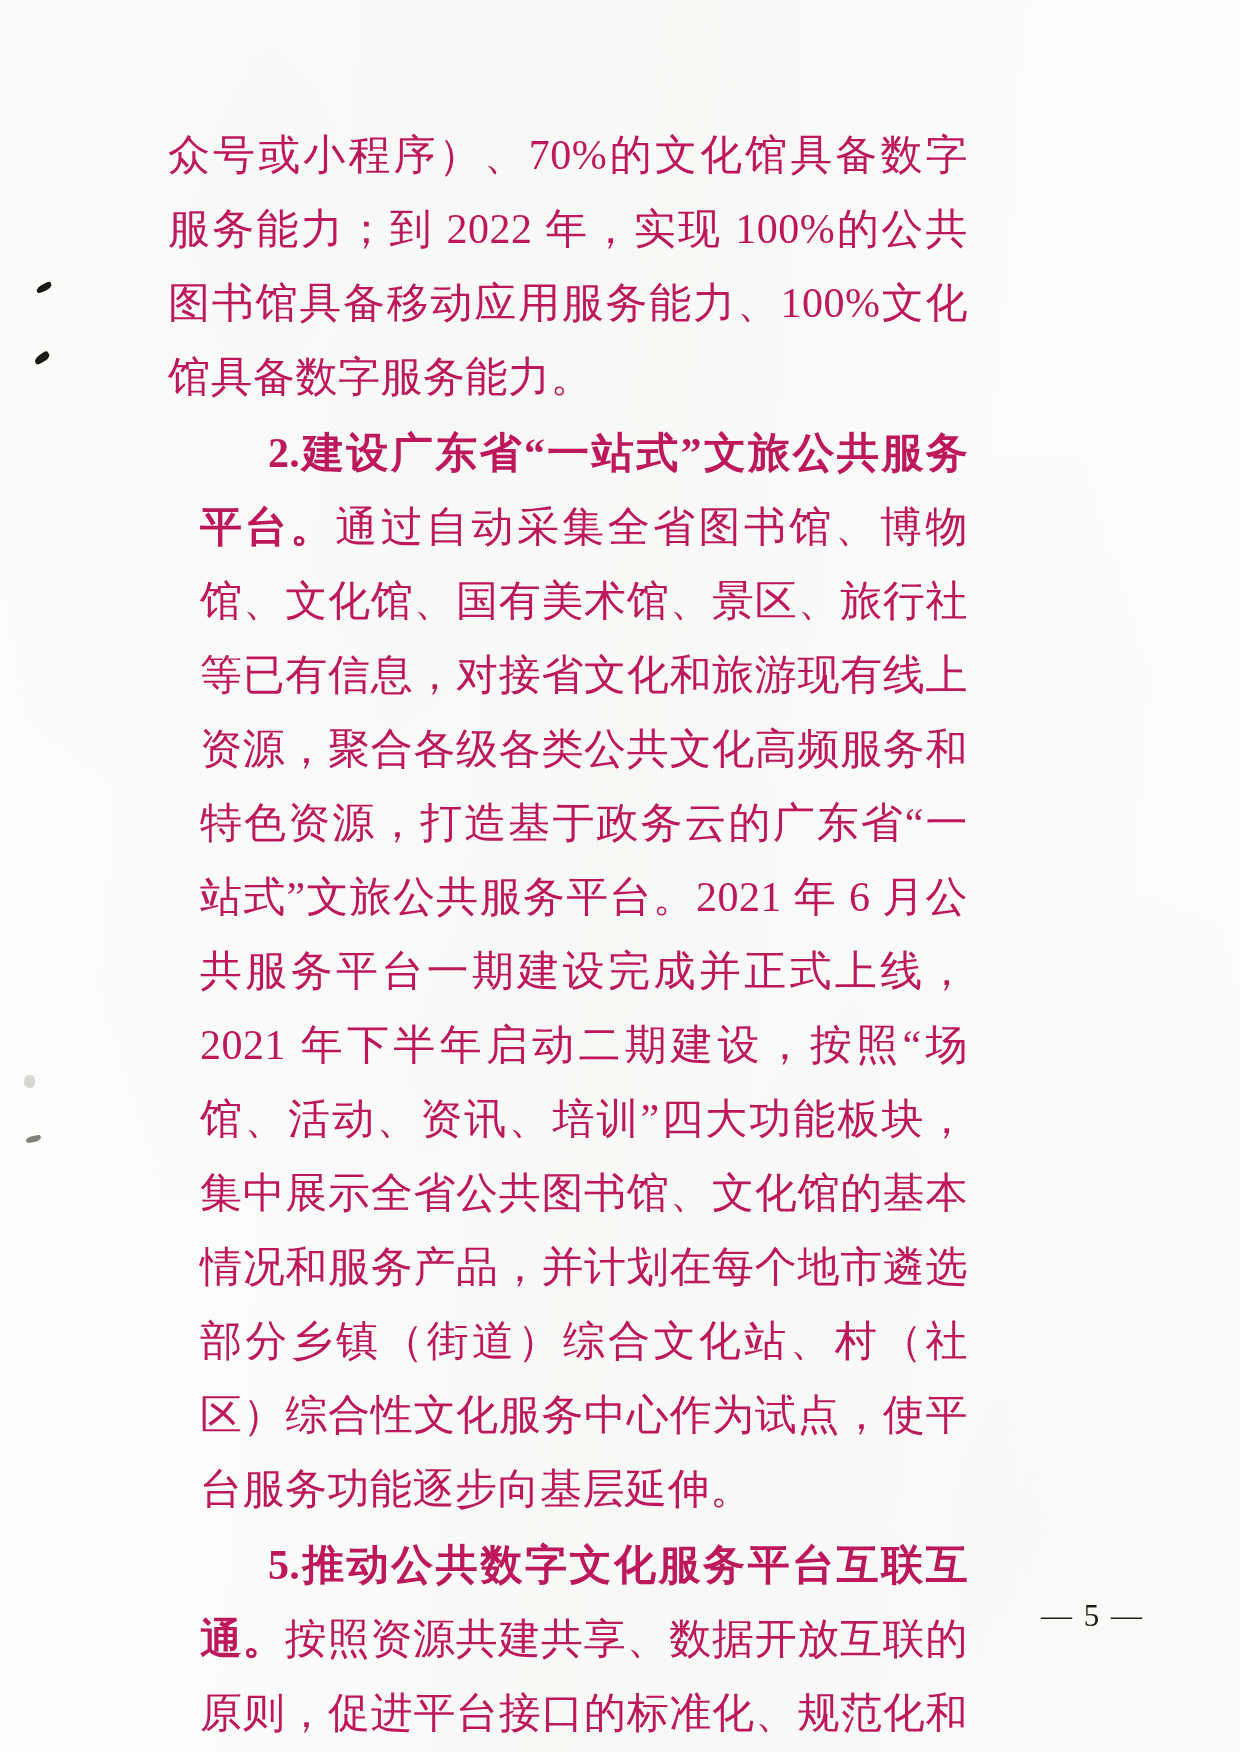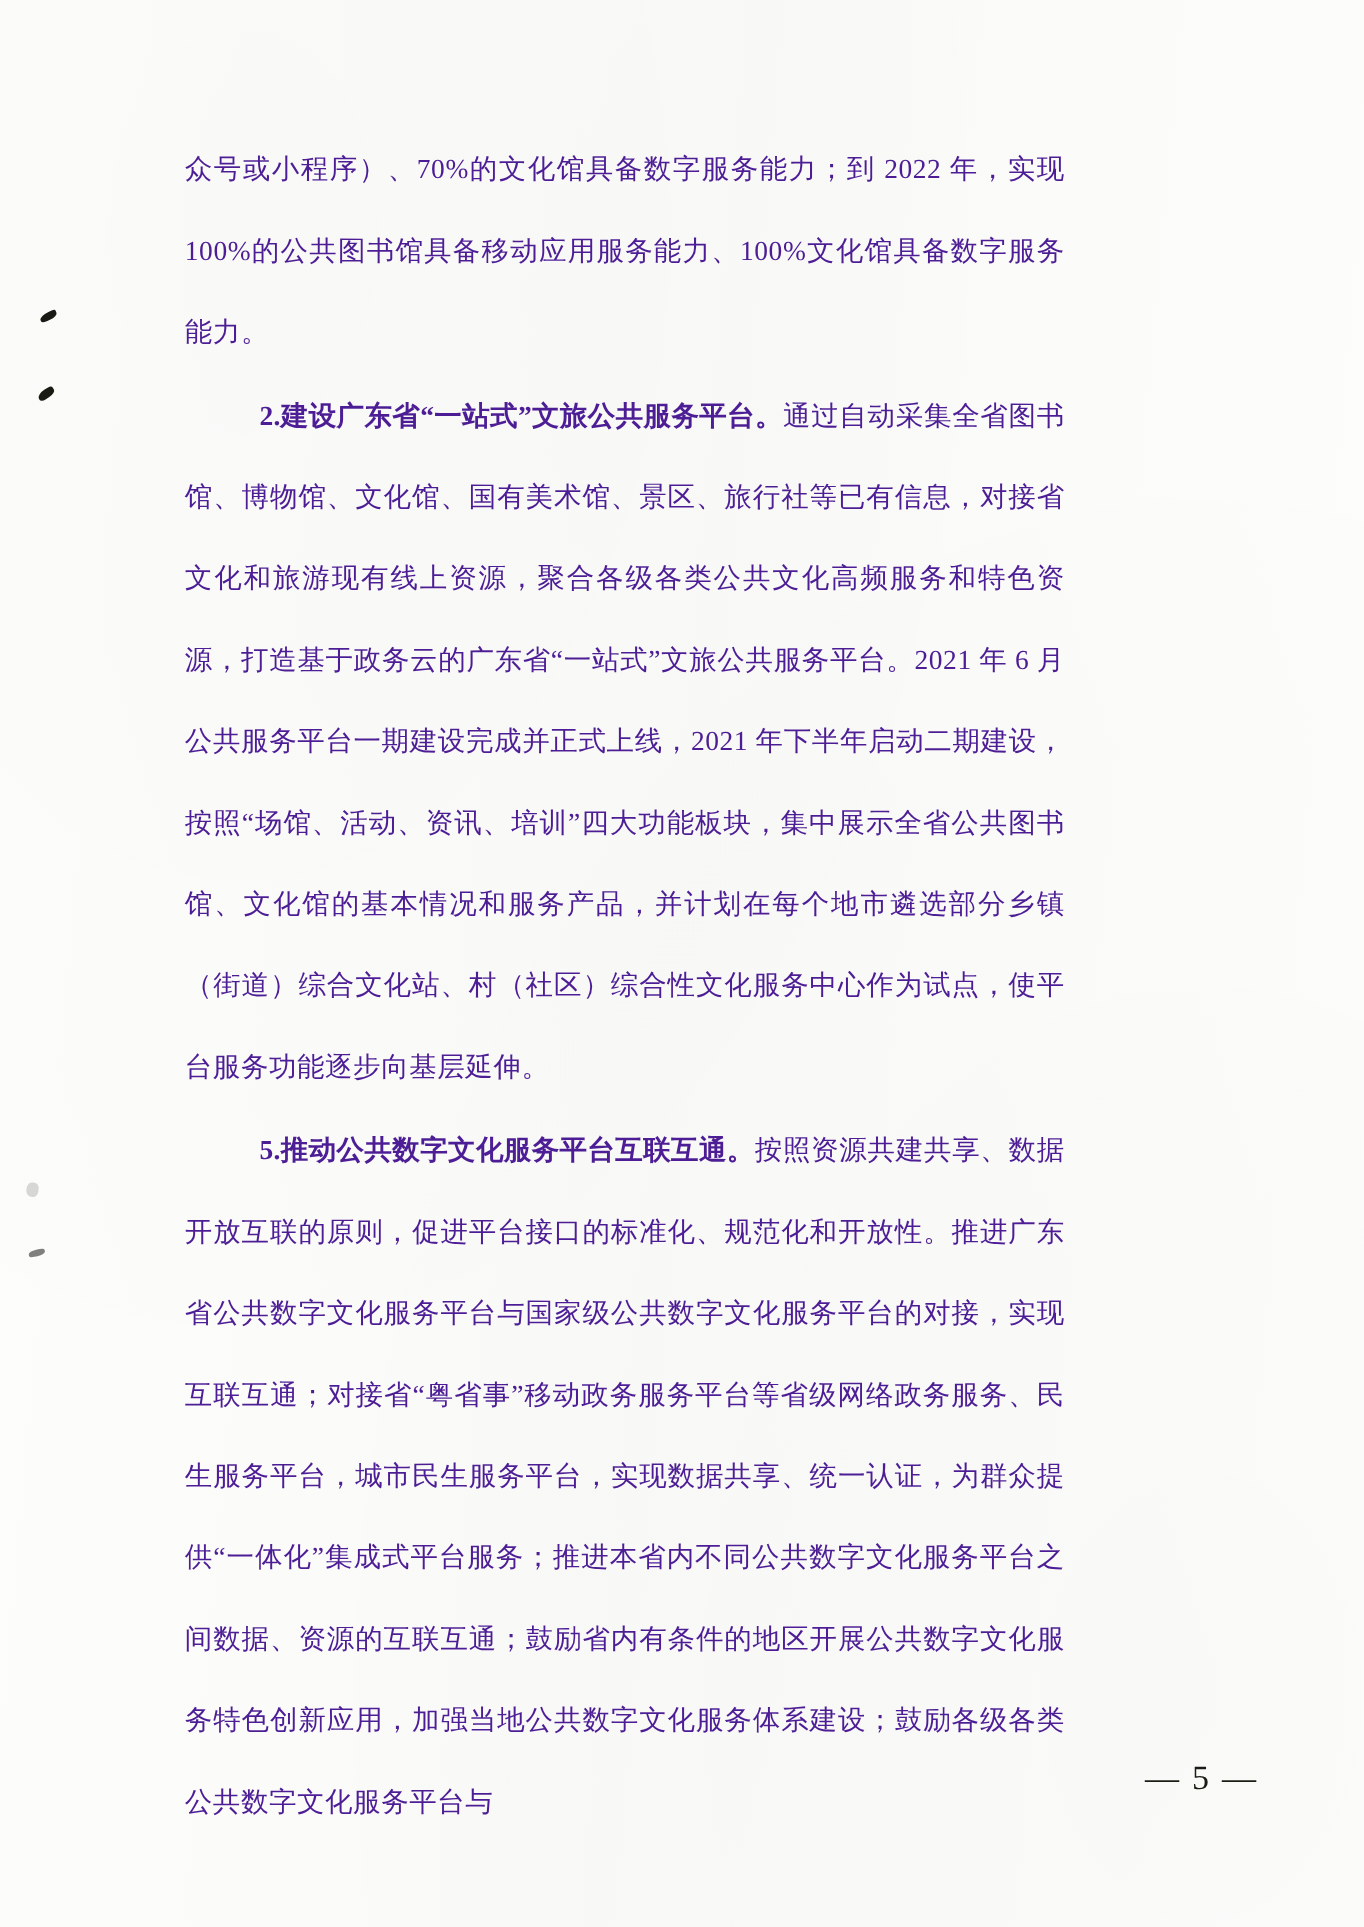--- a/index.html
+++ b/index.html
@@ -31,31 +31,32 @@
       linear-gradient(95deg, rgba(250,250,248,0.0) 0%, rgba(246,246,243,0.55) 50%, rgba(252,252,250,0.0) 100%);
   }
   .content {
     position: absolute;
     left: 168px;
     top: 118px;
     width: 800px;
   }
   .para {
     margin: 0;
-    color: #4c1d95;
-    font-size: 25px;
+    color: #be185d;
+    font-size: 42px;
     line-height: 74px;
     letter-spacing: 0.5px;
     text-align: justify;
     text-justify: inter-ideograph;
     text-align-last: left;
     font-family: "Liberation Serif", "DejaVu Serif", serif;
   }
   .para.indent {
     text-indent: 68px;
+    margin-left: 32px;
   }
   .para .lead {
     font-weight: bold;
     letter-spacing: 0.2px;
   }
   .gap-sm { height: 2px; }
   .page-number {
     position: absolute;
     left: 0;
     right: 96px;

